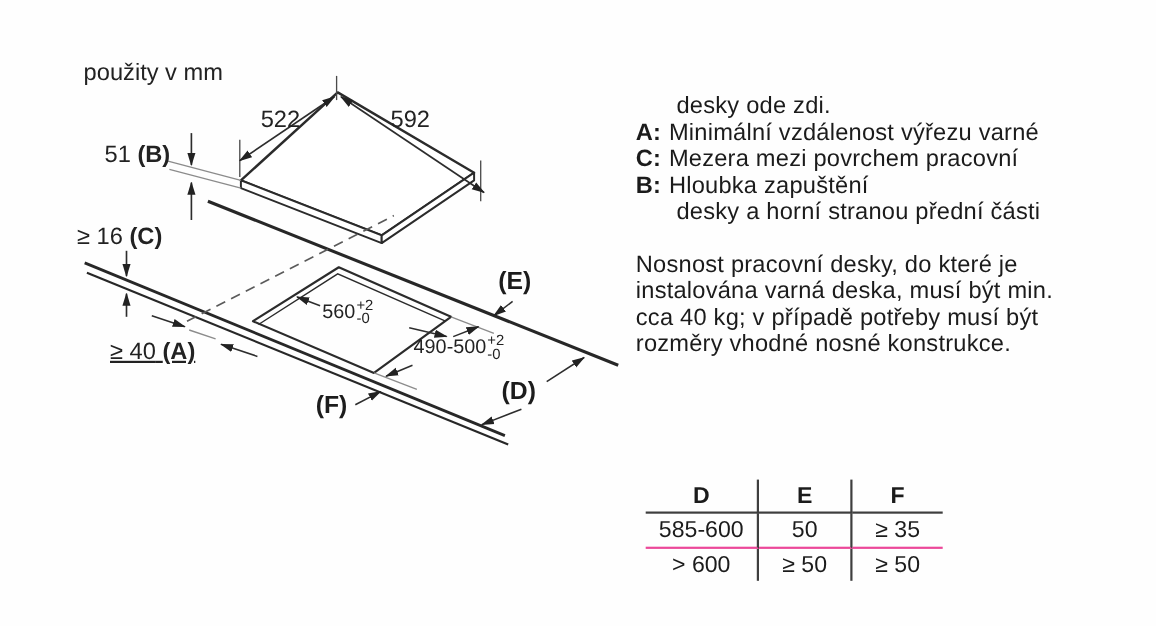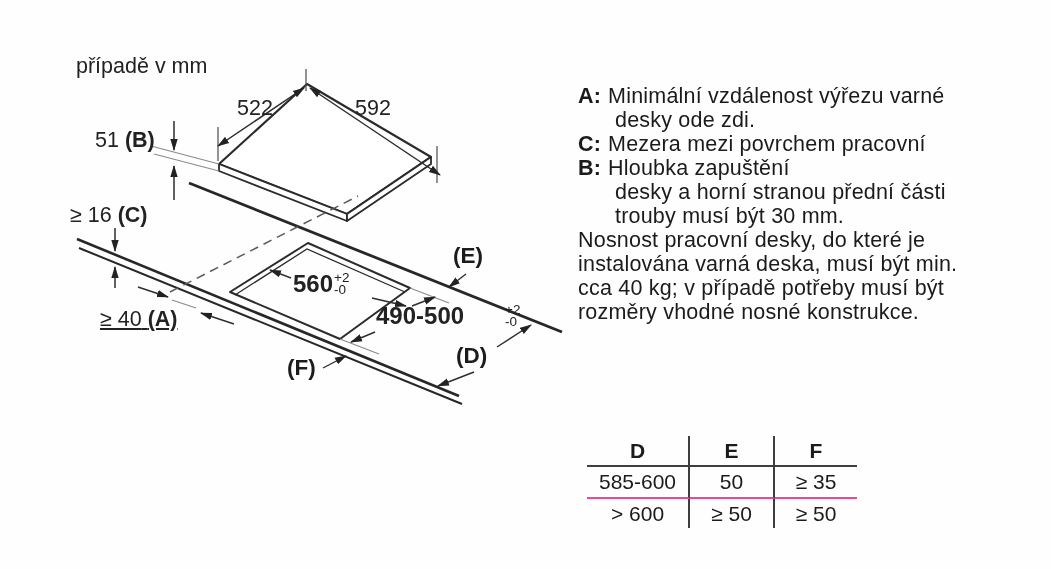--- a/index.html
+++ b/index.html
@@ -8,32 +8,32 @@
     font-family:"Liberation Sans","DejaVu Sans",sans-serif;color:#1f1f1f;
     overflow:hidden;
   }
   #diagram-svg{position:absolute;left:0;top:0;width:1051px;height:569px;}
 
   
   .dlabel{position:absolute;font-size:21.5px;line-height:23px;color:#222;white-space:nowrap;}
   .ref{font-weight:bold;}
   .reflabel{position:absolute;font-size:22.5px;font-weight:bold;color:#1c1c1c;white-space:nowrap;}
   .tolwrap{display:inline-flex;align-items:center;}
-  .tolnum{font-size:24px;font-weight:bold;}
+  .tolnum{font-size:18px;}
   .tolstack{display:inline-flex;flex-direction:column;font-size:13.5px;line-height:12px;
     margin-left:1px;transform:translateY(1px);font-weight:bold;font-weight:normal;}
 
   
   #legend{position:absolute;left:578px;top:84px;width:468px;font-size:21.5px;
     line-height:24px;letter-spacing:0.2px;color:#1b1b1b;}
   .lg-line{white-space:nowrap;}
   .lg-label{font-weight:bold;}
   .lg-first{margin-left:7px;}
   .lg-indent{margin-left:37px;}
-  #note{}
+  #note{margin-top:24px;}
 
   
   #spec-table{position:absolute;left:587px;top:436px;display:grid;
     grid-template-columns:103px 85px 82px;font-size:21px;color:#1b1b1b;}
   .tcell{display:flex;align-items:center;justify-content:center;white-space:nowrap;}
   .th{height:29px;font-weight:bold;border-bottom:2px solid #3e3e3e;}
   .r1{height:30px;border-bottom:2px solid #ec4899;}
   .r2{height:29px;}
   .vline{border-right:2px solid #3e3e3e;}
 </style>
@@ -111,61 +111,60 @@
     </g>
 
     <g>
       <line x1="466" y1="274" x2="449" y2="287" stroke="#2d2d2d" stroke-width="1.4" marker-end="url(#arw)"></line>
       <line x1="497" y1="347" x2="531" y2="325" stroke="#2d2d2d" stroke-width="1.4" marker-end="url(#arw)"></line>
       <line x1="474" y1="372" x2="438" y2="386" stroke="#2d2d2d" stroke-width="1.4" marker-end="url(#arw)"></line>
       <line x1="323" y1="368" x2="346" y2="356" stroke="#2d2d2d" stroke-width="1.4" marker-end="url(#arw)"></line>
     </g>
   </svg>
 
-  <div class="dlabel" style="left:76px;top:55px;">případě v mm</div>
+  <div class="dlabel" style="left:76px;top:55px;">použity v mm</div>
 
   <div class="dlabel" style="left:237px;top:97px;">522</div>
 
   <div class="dlabel" style="left:355px;top:97px;">592</div>
 
   <div class="dlabel" style="left:95px;top:129px;"><span>51</span>&nbsp;<span class="ref">(B)</span></div>
 
   <div class="dlabel" style="left:70px;top:204px;"><span>≥ 16</span>&nbsp;<span class="ref">(C)</span></div>
 
   <div class="dlabel" style="left:100px;top:308px;text-decoration:underline;"><span>≥ 40</span>&nbsp;<span class="ref">(A)</span></div>
 
   <div class="dlabel tolwrap" style="left:293px;top:271px;">
     <span class="tolnum">560</span>
     <span class="tolstack">
       <span>+2</span>
       <span>-0</span>
     </span>
   </div>
 
-  <div class="dlabel tolwrap" style="left:376px;top:303px;gap:40px;">
+  <div class="dlabel tolwrap" style="left:376px;top:303px;">
     <span class="tolnum">490-500</span>
     <span class="tolstack">
       <span>+2</span>
       <span>-0</span>
     </span>
   </div>
 
   <div class="reflabel" style="left:453px;top:243px;">(E)</div>
   <div class="reflabel" style="left:456px;top:343px;">(D)</div>
   <div class="reflabel" style="left:287px;top:355px;">(F)</div>
 
   <div id="legend">
+    <div class="lg-line lg-indent">desky ode zdi.</div>
     <div class="lg-line"><span class="lg-label">A:</span><span class="lg-first">Minimální vzdálenost výřezu varné</span></div>
-    <div class="lg-line lg-indent">desky ode zdi.</div>
 
     <div class="lg-line"><span class="lg-label">C:</span><span class="lg-first">Mezera mezi povrchem pracovní</span></div>
 
     <div class="lg-line"><span class="lg-label">B:</span><span class="lg-first">Hloubka zapuštění</span></div>
     <div class="lg-line lg-indent">desky a horní stranou přední části</div>
-    <div class="lg-line lg-indent">trouby musí být 30 mm.</div>
 
     <div id="note">
       <div class="lg-line">Nosnost pracovní desky, do které je</div>
       <div class="lg-line">instalována varná deska, musí být min.</div>
       <div class="lg-line">cca 40 kg; v případě potřeby musí být</div>
       <div class="lg-line">rozměry vhodné nosné konstrukce.</div>
     </div>
   </div>
 
   <div id="spec-table">

